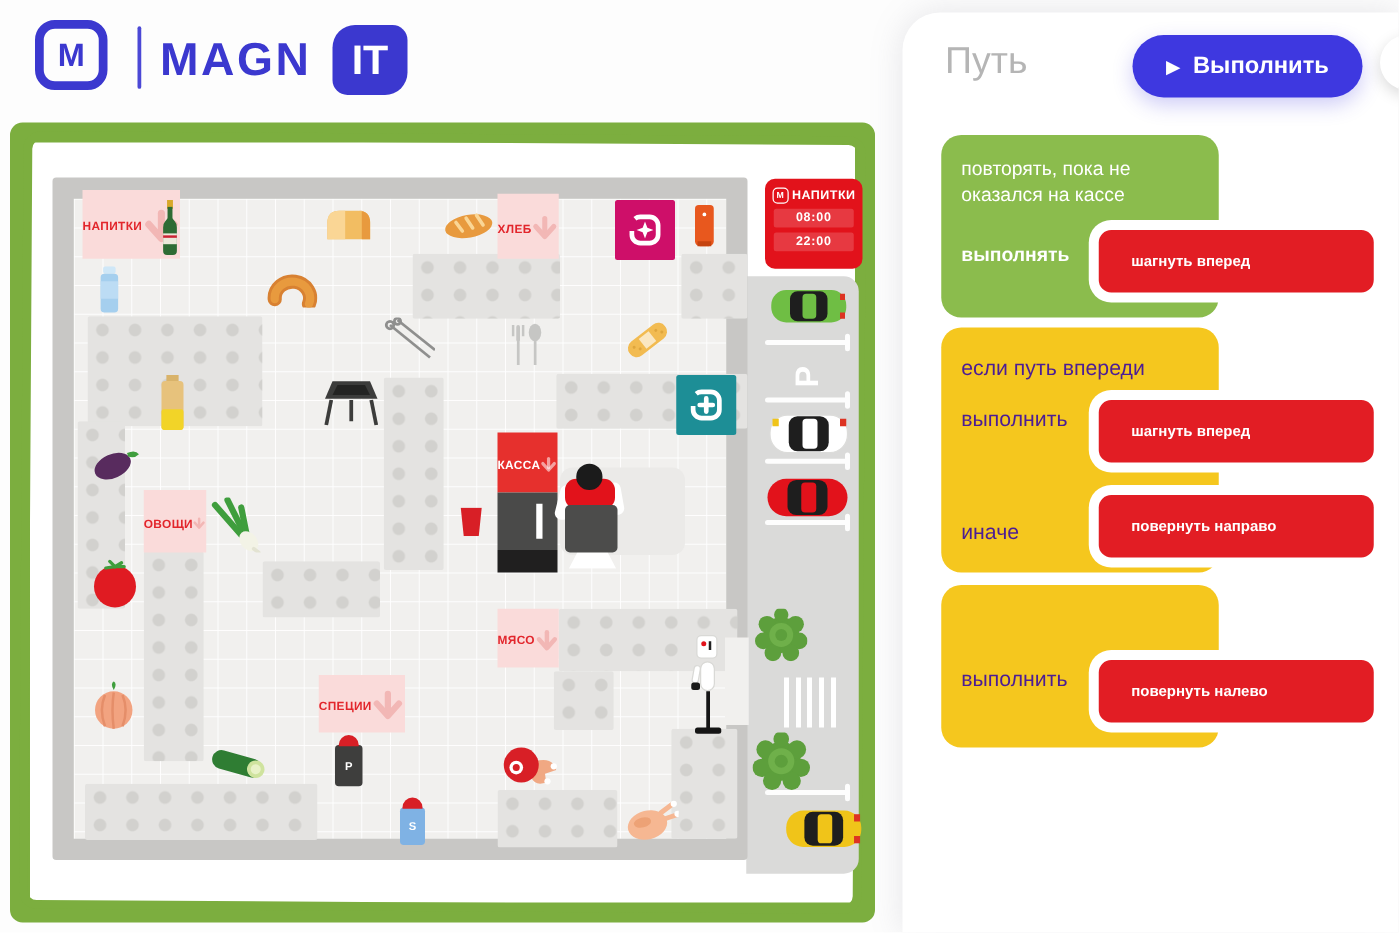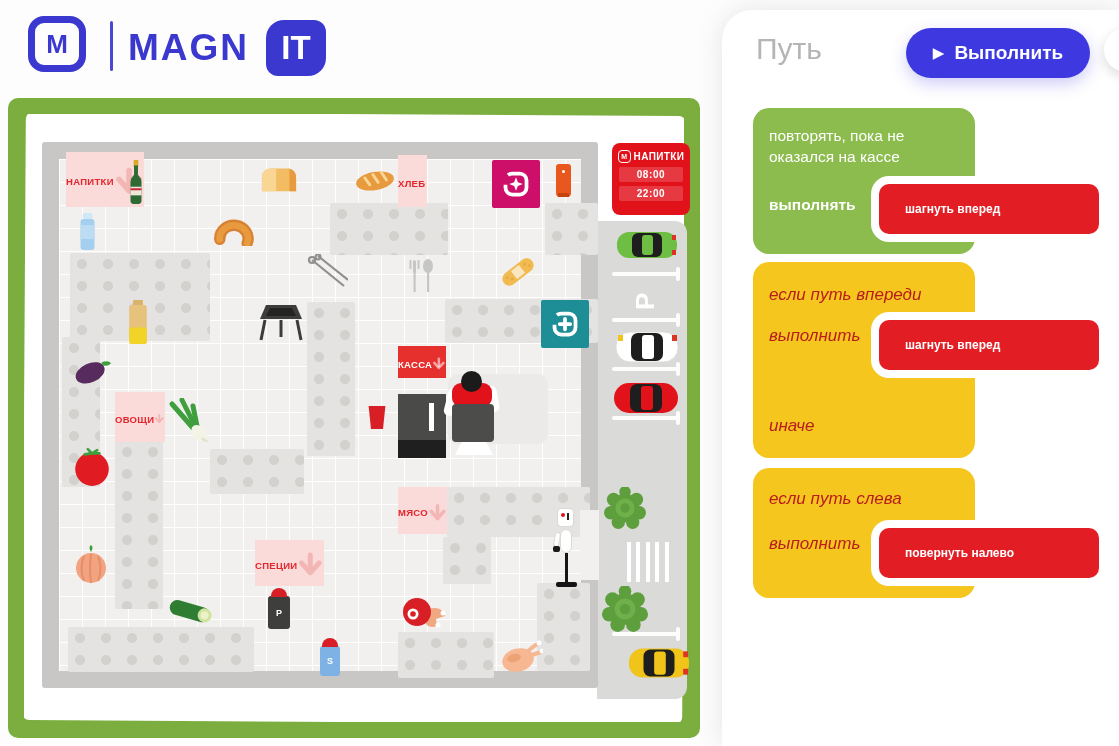--- a/index.html
+++ b/index.html
@@ -108,21 +108,21 @@
   .run-btn { position:absolute; left:184px; top:18px; width:184px; height:50px; border:none;
              border-radius:26px; background:#3e38e0; color:#fff; font-weight:bold; font-size:19px;
              font-family:inherit; display:flex; align-items:center; justify-content:center; gap:10px;
              cursor:pointer; box-shadow:0 6px 16px rgba(62,56,224,.25); }
   .run-btn .tri { font-size:15px; }
   .circle-btn { position:absolute; left:382px; top:18px; width:44px; height:44px; border-radius:50%;
                 background:#fff; box-shadow:0 4px 12px rgba(0,0,0,.15); border:none; }
 
   .blk { position:absolute; border-radius:16px; }
   .blk.green { background:#8bbc4d; color:#fff; }
-  .blk.yellow { background:#f5c71e; color:#b91c1c;font-style:italic; }
+  .blk.yellow { background:#f5c71e; color:#4c1d95; }
   .blk .cond { position:absolute; left:16px; font-weight:normal; font-size:15.5px; line-height:1.35; }
   .blk.yellow .cond { font-weight:normal; font-size:17px; }
   .blk .lbl { position:absolute; left:16px; font-weight:bold; font-size:15.5px; }
   .blk.yellow .lbl { font-weight:normal; font-size:17px; }
   .cmd-wrap { position:absolute; width:236px; height:66px; background:#fff; border-radius:18px; }
   .cmd { position:absolute; inset:8px; background:#e21d24; border-radius:10px; color:#fff;
          font-weight:bold; font-size:12px; display:flex; align-items:center; padding-left:26px; cursor:pointer; }
 </style>
 </head>
 <body>
@@ -244,39 +244,39 @@
 
   <div class="abs tile" style="left:66px;top:152px;width:78px;height:55px;">
     <span class="tl">НАПИТКИ</span>
     <svg width="40" height="34" viewBox="0 0 48 40">
         <g stroke="#f2b7b5" stroke-width="9" fill="none" stroke-linecap="round" stroke-linejoin="round">
           <path d="M24 2 v26"></path>
           <path d="M8 16 l16 18 16-18"></path>
         </g>
       </svg>
   </div>
-  <div class="abs tile" style="left:398px;top:155px;width:29px;height:52px;">
+  <div class="abs tile" style="left:398px;top:155px;width:49px;height:52px;">
     <span class="tl">ХЛЕБ</span>
     <svg width="36" height="32" viewBox="0 0 48 40">
         <g stroke="#f2b7b5" stroke-width="9" fill="none" stroke-linecap="round" stroke-linejoin="round">
           <path d="M24 2 v26"></path>
           <path d="M8 16 l16 18 16-18"></path>
         </g>
       </svg>
   </div>
   <div class="abs tile" style="left:115px;top:392px;width:50px;height:50px;">
     <span class="tl">ОВОЩИ</span>
     <svg width="36" height="32" viewBox="0 0 48 40">
         <g stroke="#f2b7b5" stroke-width="9" fill="none" stroke-linecap="round" stroke-linejoin="round">
           <path d="M24 2 v26"></path>
           <path d="M8 16 l16 18 16-18"></path>
         </g>
       </svg>
   </div>
-  <div class="abs tile red" style="left:398px;top:346px;width:48px;height:32px;">
+  <div class="abs tile red" style="left:398px;top:346px;width:48px;height:48px;">
     <span class="tl">КАССА</span>
     <svg width="34" height="30" viewBox="0 0 48 40">
         <g stroke="rgba(255,255,255,.55)" stroke-width="9" fill="none" stroke-linecap="round" stroke-linejoin="round">
           <path d="M24 2 v26"></path>
           <path d="M8 16 l16 18 16-18"></path>
         </g>
       </svg>
   </div>
   <div class="abs tile" style="left:398px;top:487px;width:49px;height:47px;">
     <span class="tl">МЯСО</span>
@@ -477,23 +477,25 @@
     </div>
 
     <div class="blk yellow" style="left:31px;top:252px;width:222px;height:196px;">
       <div class="cond" style="top:22px;width:200px;">если путь впереди</div>
       <div class="lbl" style="top:64px;">выполнить</div>
       <div class="lbl" style="top:154px;">иначе</div>
     </div>
     <div class="cmd-wrap" style="left:149px;top:302px;height:66px;">
       <div class="cmd">шагнуть вперед</div>
     </div>
+    <div class="cmd-wrap" style="left:149px;top:378px;height:66px;">
+      <div class="cmd">повернуть направо</div>
+    </div>
 
     <div class="blk yellow" style="left:31px;top:458px;width:222px;height:130px;">
-      <div class="cond" style="top:20px;width:200px;">если путь слева</div>
       <div class="lbl" style="top:66px;">выполнить</div>
     </div>
     <div class="cmd-wrap" style="left:149px;top:510px;">
       <div class="cmd">повернуть налево</div>
     </div>
   </aside>
 
 </div>
 
 </body></html>

